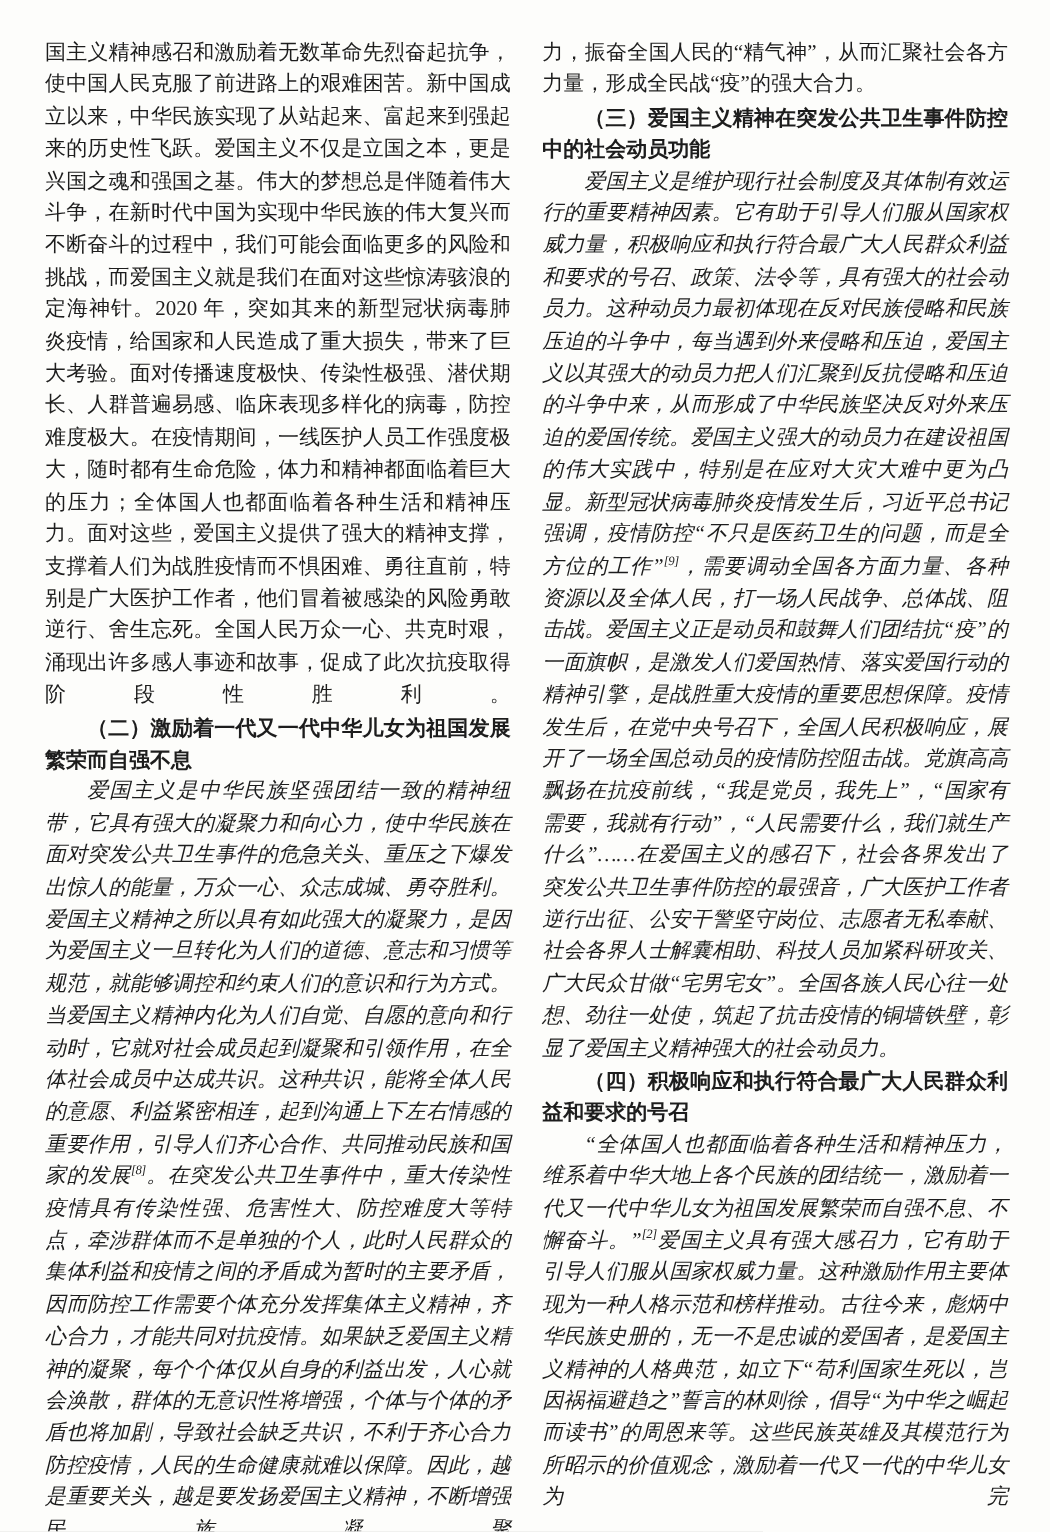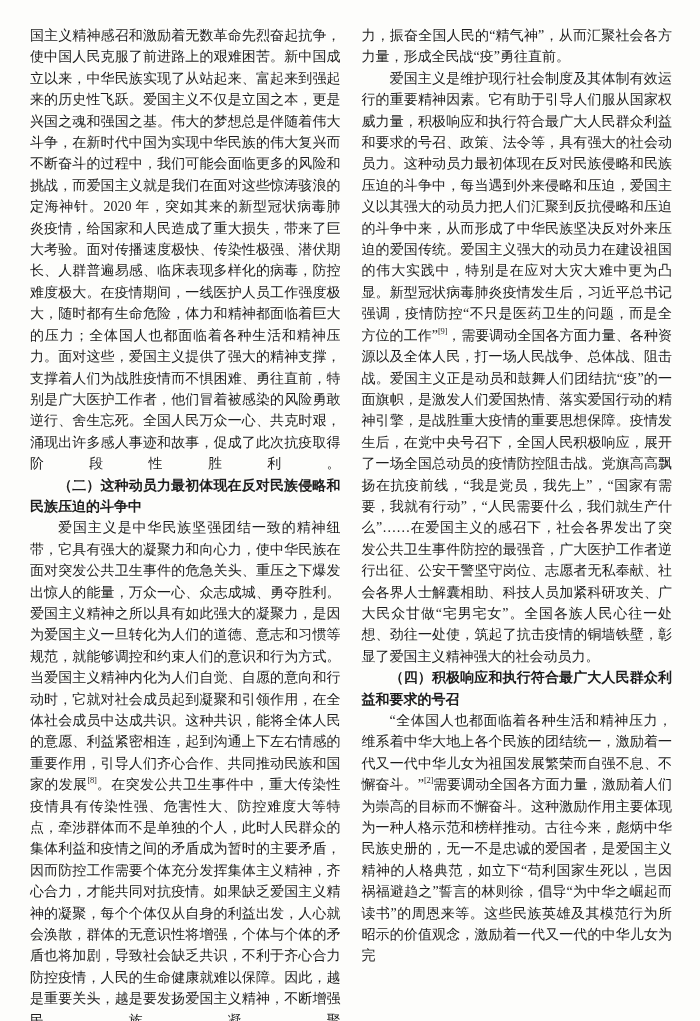--- a/index.html
+++ b/index.html
@@ -32,21 +32,21 @@
     font-size: 14px;
     line-height: 21.4px;
     text-align: justify;
     text-justify: inter-ideograph;
     letter-spacing: 0;
   }
   .body-par {
     font-family: "Liberation Serif", "DejaVu Serif", serif;
     font-weight: 400;
   }
-  .indent { text-indent: 2em; }
+  .indent { text-indent: 2em; font-style: italic; }
   .no-indent { text-indent: 0; }
   
   .runs-on { text-align-last: justify; }
   .heading {
     font-family: "Liberation Sans", "DejaVu Sans", sans-serif;
     font-weight: 700;
     font-size: 13.5px;
     text-indent: 2em;
   }
   sup.ref {
@@ -57,26 +57,27 @@
   }
 </style>
 </head>
 <body>
 
 <div class="page">
   <div class="columns">
 
     <div class="column">
       <p class="body-par no-indent runs-on">国主义精神感召和激励着无数革命先烈奋起抗争，使中国人民克服了前进路上的艰难困苦。新中国成立以来，中华民族实现了从站起来、富起来到强起来的历史性飞跃。爱国主义不仅是立国之本，更是兴国之魂和强国之基。伟大的梦想总是伴随着伟大斗争，在新时代中国为实现中华民族的伟大复兴而不断奋斗的过程中，我们可能会面临更多的风险和挑战，而爱国主义就是我们在面对这些惊涛骇浪的定海神针。2020 年，突如其来的新型冠状病毒肺炎疫情，给国家和人民造成了重大损失，带来了巨大考验。面对传播速度极快、传染性极强、潜伏期长、人群普遍易感、临床表现多样化的病毒，防控难度极大。在疫情期间，一线医护人员工作强度极大，随时都有生命危险，体力和精神都面临着巨大的压力；全体国人也都面临着各种生活和精神压力。面对这些，爱国主义提供了强大的精神支撑，支撑着人们为战胜疫情而不惧困难、勇往直前，特别是广大医护工作者，他们冒着被感染的风险勇敢逆行、舍生忘死。全国人民万众一心、共克时艰，涌现出许多感人事迹和故事，促成了此次抗疫取得阶段性胜利。</p>
-      <h3 class="heading">（二）这种动员力最初体现在反对民族侵略和民族压迫的斗争中</h3>
+      <h3 class="heading">（二）激励着一代又一代中华儿女为祖国发展繁荣而自强不息</h3>
       <p class="body-par indent runs-on"><span>爱国主义是中华民族坚强团结一致的精神纽带，它具有强大的凝聚力和向心力，使中华民族在面对突发公共卫生事件的危急关头、重压之下爆发出惊人的能量，万众一心、众志成城、勇夺胜利。爱国主义精神之所以具有如此强大的凝聚力，是因为爱国主义一旦转化为人们的道德、意志和习惯等规范，就能够调控和约束人们的意识和行为方式。当爱国主义精神内化为人们自觉、自愿的意向和行动时，它就对社会成员起到凝聚和引领作用，在全体社会成员中达成共识。这种共识，能将全体人民的意愿、利益紧密相连，起到沟通上下左右情感的重要作用，引导人们齐心合作、共同推动民族和国家的发展</span><sup class="ref">[8]</sup><span>。在突发公共卫生事件中，重大传染性疫情具有传染性强、危害性大、防控难度大等特点，牵涉群体而不是单独的个人，此时人民群众的集体利益和疫情之间的矛盾成为暂时的主要矛盾，因而防控工作需要个体充分发挥集体主义精神，齐心合力，才能共同对抗疫情。如果缺乏爱国主义精神的凝聚，每个个体仅从自身的利益出发，人心就会涣散，群体的无意识性将增强，个体与个体的矛盾也将加剧，导致社会缺乏共识，不利于齐心合力防控疫情，人民的生命健康就难以保障。因此，越是重要关头，越是要发扬爱国主义精神，不断增强民族凝聚</span></p>
     </div>
 
     <div class="column">
-      <p class="body-par no-indent">力，振奋全国人民的“精气神”，从而汇聚社会各方力量，形成全民战“疫”勇往直前。</p>
+      <p class="body-par no-indent">力，振奋全国人民的“精气神”，从而汇聚社会各方力量，形成全民战“疫”的强大合力。</p>
+      <h3 class="heading">（三）爱国主义精神在突发公共卫生事件防控中的社会动员功能</h3>
       <p class="body-par indent"><span>爱国主义是维护现行社会制度及其体制有效运行的重要精神因素。它有助于引导人们服从国家权威力量，积极响应和执行符合最广大人民群众利益和要求的号召、政策、法令等，具有强大的社会动员力。这种动员力最初体现在反对民族侵略和民族压迫的斗争中，每当遇到外来侵略和压迫，爱国主义以其强大的动员力把人们汇聚到反抗侵略和压迫的斗争中来，从而形成了中华民族坚决反对外来压迫的爱国传统。爱国主义强大的动员力在建设祖国的伟大实践中，特别是在应对大灾大难中更为凸显。新型冠状病毒肺炎疫情发生后，习近平总书记强调，疫情防控“不只是医药卫生的问题，而是全方位的工作”</span><sup class="ref">[9]</sup><span>，需要调动全国各方面力量、各种资源以及全体人民，打一场人民战争、总体战、阻击战。爱国主义正是动员和鼓舞人们团结抗“疫”的一面旗帜，是激发人们爱国热情、落实爱国行动的精神引擎，是战胜重大疫情的重要思想保障。疫情发生后，在党中央号召下，全国人民积极响应，展开了一场全国总动员的疫情防控阻击战。党旗高高飘扬在抗疫前线，“我是党员，我先上”，“国家有需要，我就有行动”，“人民需要什么，我们就生产什么”……在爱国主义的感召下，社会各界发出了突发公共卫生事件防控的最强音，广大医护工作者逆行出征、公安干警坚守岗位、志愿者无私奉献、社会各界人士解囊相助、科技人员加紧科研攻关、广大民众甘做“宅男宅女”。全国各族人民心往一处想、劲往一处使，筑起了抗击疫情的铜墙铁壁，彰显了爱国主义精神强大的社会动员力。</span></p>
       <h3 class="heading">（四）积极响应和执行符合最广大人民群众利益和要求的号召</h3>
-      <p class="body-par indent runs-on"><span>“全体国人也都面临着各种生活和精神压力，维系着中华大地上各个民族的团结统一，激励着一代又一代中华儿女为祖国发展繁荣而自强不息、不懈奋斗。”</span><sup class="ref">[2]</sup><span>需要调动全国各方面力量，激励着人们为崇高的目标而不懈奋斗。这种激励作用主要体现为一种人格示范和榜样推动。古往今来，彪炳中华民族史册的，无一不是忠诚的爱国者，是爱国主义精神的人格典范，如立下“苟利国家生死以，岂因祸福避趋之”誓言的林则徐，倡导“为中华之崛起而读书”的周恩来等。这些民族英雄及其模范行为所昭示的价值观念，激励着一代又一代的中华儿女为完</span></p>
+      <p class="body-par indent runs-on"><span>“全体国人也都面临着各种生活和精神压力，维系着中华大地上各个民族的团结统一，激励着一代又一代中华儿女为祖国发展繁荣而自强不息、不懈奋斗。”</span><sup class="ref">[2]</sup><span>爱国主义具有强大感召力，它有助于引导人们服从国家权威力量。这种激励作用主要体现为一种人格示范和榜样推动。古往今来，彪炳中华民族史册的，无一不是忠诚的爱国者，是爱国主义精神的人格典范，如立下“苟利国家生死以，岂因祸福避趋之”誓言的林则徐，倡导“为中华之崛起而读书”的周恩来等。这些民族英雄及其模范行为所昭示的价值观念，激励着一代又一代的中华儿女为完</span></p>
     </div>
 
   </div>
 
 </div>
 
 </body></html>

